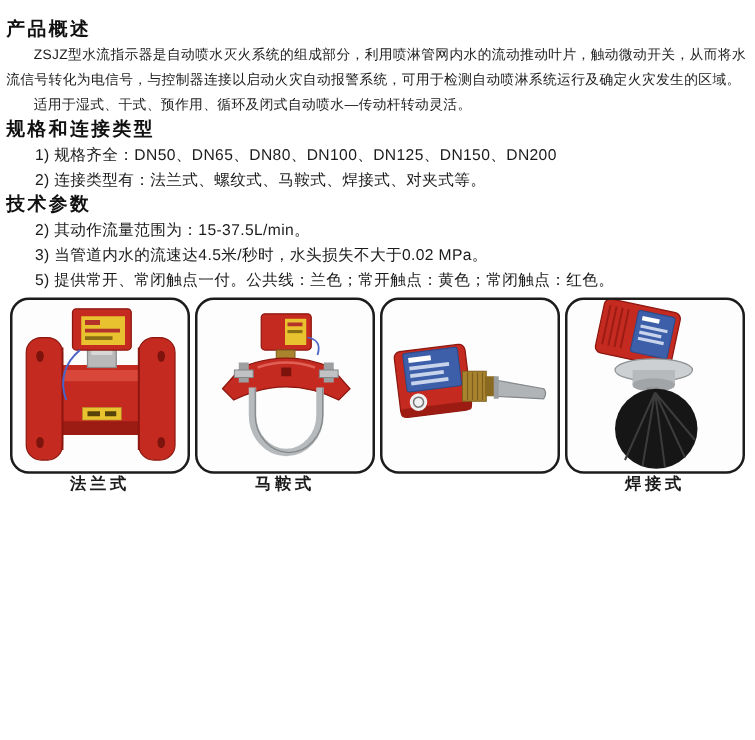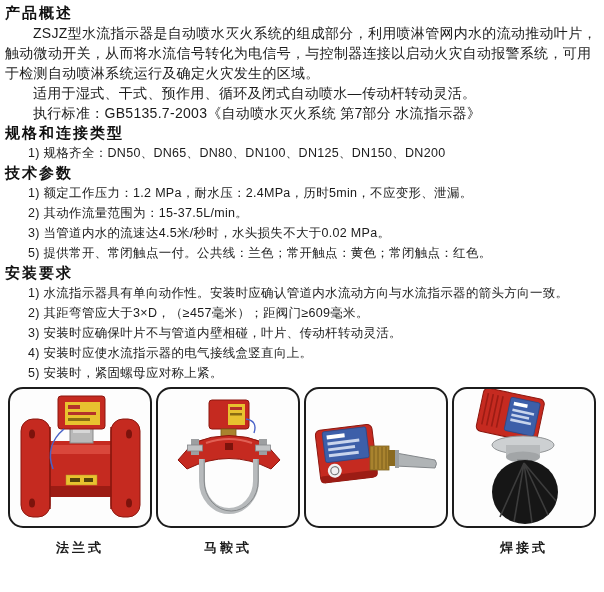--- a/index.html
+++ b/index.html
@@ -4,31 +4,31 @@
 <style>
   * { box-sizing: border-box; }
   html, body { margin: 0; padding: 0; }
   body {
     width: 604px; height: 592px;
     background: #ffffff;
     color: #1b1b1b;
     font-family: "Liberation Sans", sans-serif;
     overflow: hidden;
   }
-  .doc { padding: 3px 5px 0 5px; }
+  .doc { padding: 14px 5px 0 5px; }
   .sec-heading {
     font-size: 15px;
     font-weight: bold;
     line-height: 20px;
     letter-spacing: 2px;
     margin: 0;
     color: #111;
   }
   .para {
-    font-size: 14px;
+    font-size: 11px;
     line-height: 20px;
     margin: 0;
     text-indent: 2em;
     letter-spacing: 0.3px;
   }
   .item {
     font-size: 12.5px;
     line-height: 20px;
     margin: 0;
     padding-left: 23px;
@@ -46,57 +46,48 @@
     border: 2px solid #1c1c1c;
     border-radius: 15px;
     background: #fdfdfd;
     overflow: hidden;
   }
   .photo-box svg { display: block; }
   .product-label {
     font-size: 13px;
     font-weight: bold;
     letter-spacing: 3px;
-    margin-top: 12px;
+    margin-top: 0;
     line-height: 16px;
   }
 </style>
 </head>
 <body>
 
 <div class="doc">
 
   <div>
     <h2 class="sec-heading">产品概述</h2>
     <p class="para">ZSJZ型水流指示器是自动喷水灭火系统的组成部分，利用喷淋管网内水的流动推动叶片，触动微动开关，从而将水流信号转化为电信号，与控制器连接以启动火灾自动报警系统，可用于检测自动喷淋系统运行及确定火灾发生的区域。</p>
     <p class="para">适用于湿式、干式、预作用、循环及闭式自动喷水—传动杆转动灵活。</p>
-    <p class="para">执行标准：GB5135.7-2003《自动喷水灭火系统 第7部分 水流指示器》</p>
   </div>
 
   <div>
     <h2 class="sec-heading">规格和连接类型</h2>
     <p class="item">1) 规格齐全：DN50、DN65、DN80、DN100、DN125、DN150、DN200</p>
+    <p class="item">2) 连接类型有：法兰式、螺纹式、马鞍式、焊接式、对夹式等。</p>
   </div>
 
   <div>
     <h2 class="sec-heading">技术参数</h2>
-    <p class="item">1) 额定工作压力：1.2 MPa，耐水压：2.4MPa，历时5min，不应变形、泄漏。</p>
     <p class="item">2) 其动作流量范围为：15-37.5L/min。</p>
     <p class="item">3) 当管道内水的流速达4.5米/秒时，水头损失不大于0.02 MPa。</p>
     <p class="item">5) 提供常开、常闭触点一付。公共线：兰色；常开触点：黄色；常闭触点：红色。</p>
   </div>
 
-  <div>
-    <h2 class="sec-heading">安装要求</h2>
-    <p class="item">1) 水流指示器具有单向动作性。安装时应确认管道内水流动方向与水流指示器的箭头方向一致。</p>
-    <p class="item">2) 其距弯管应大于3×D，（≥457毫米）；距阀门≥609毫米。</p>
-    <p class="item">3) 安装时应确保叶片不与管道内壁相碰，叶片、传动杆转动灵活。</p>
-    <p class="item">4) 安装时应使水流指示器的电气接线盒竖直向上。</p>
-    <p class="item">5) 安装时，紧固螺母应对称上紧。</p>
-  </div>
 
   <div class="products">
 
     <div class="product">
       <div class="photo-box">
         <svg width="140" height="137" viewBox="0 0 140 137">
 
           <rect x="34" y="52" width="74" height="56" fill="#c52a20"></rect>
           <rect x="34" y="56" width="74" height="9" fill="#d9473b"></rect>
           <rect x="34" y="97" width="74" height="11" fill="#9c1c14"></rect>

